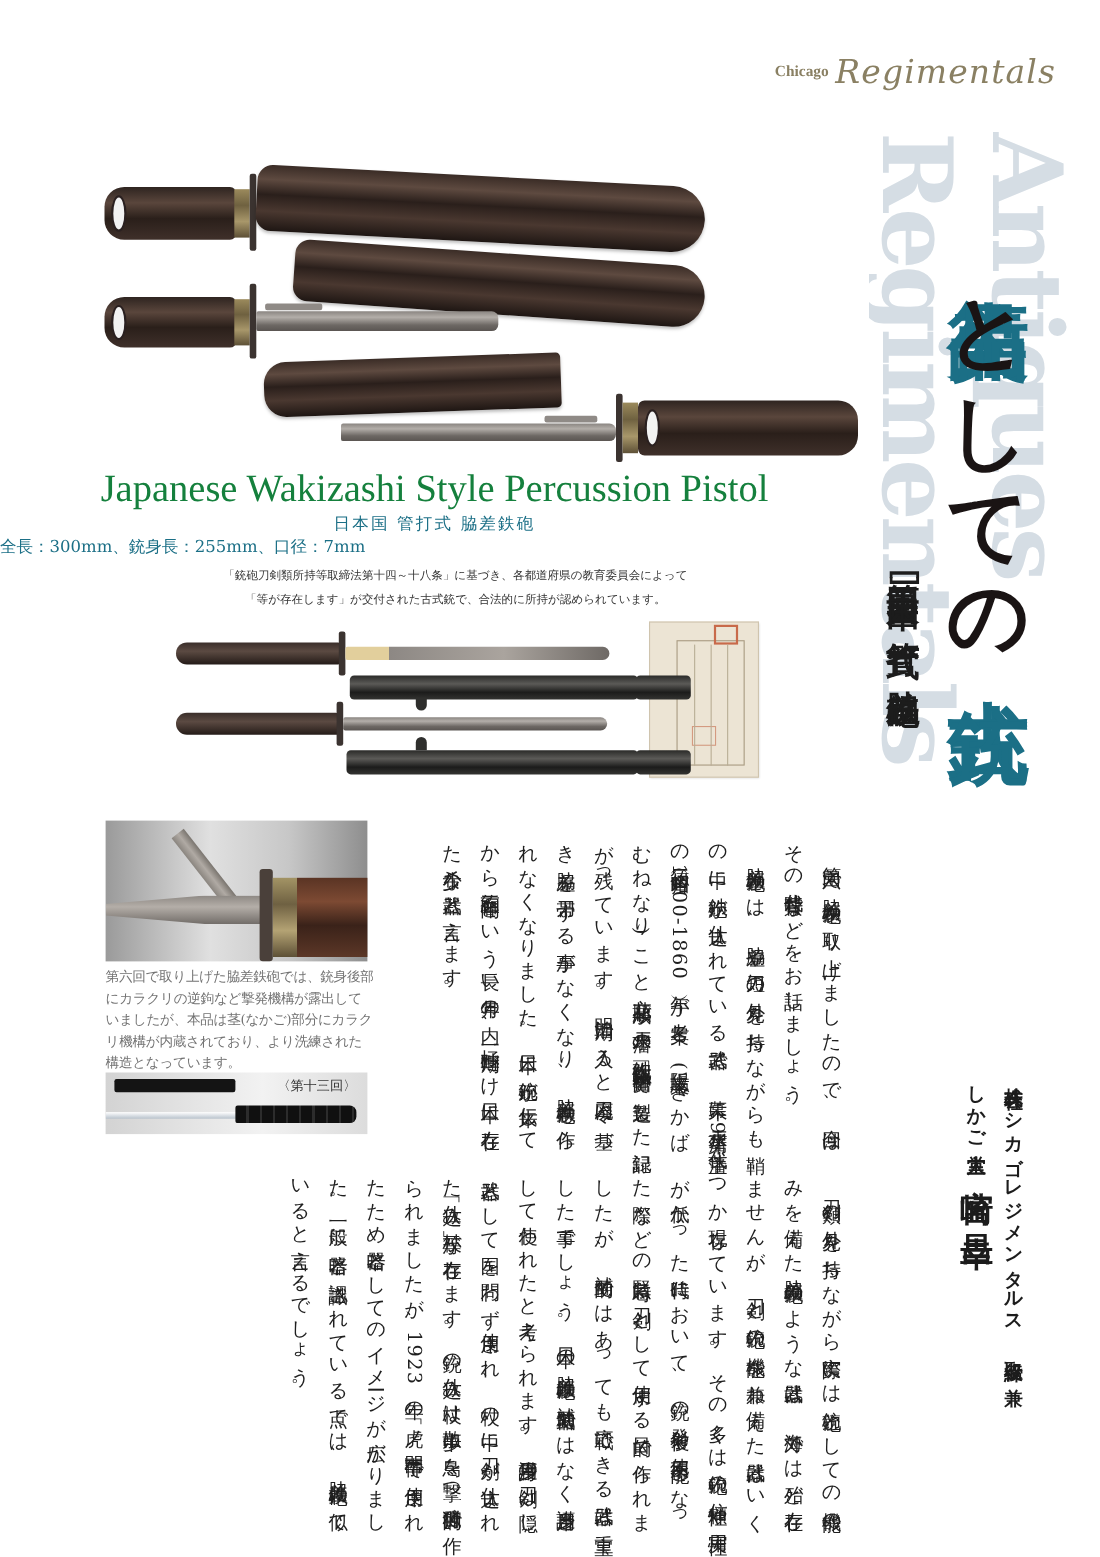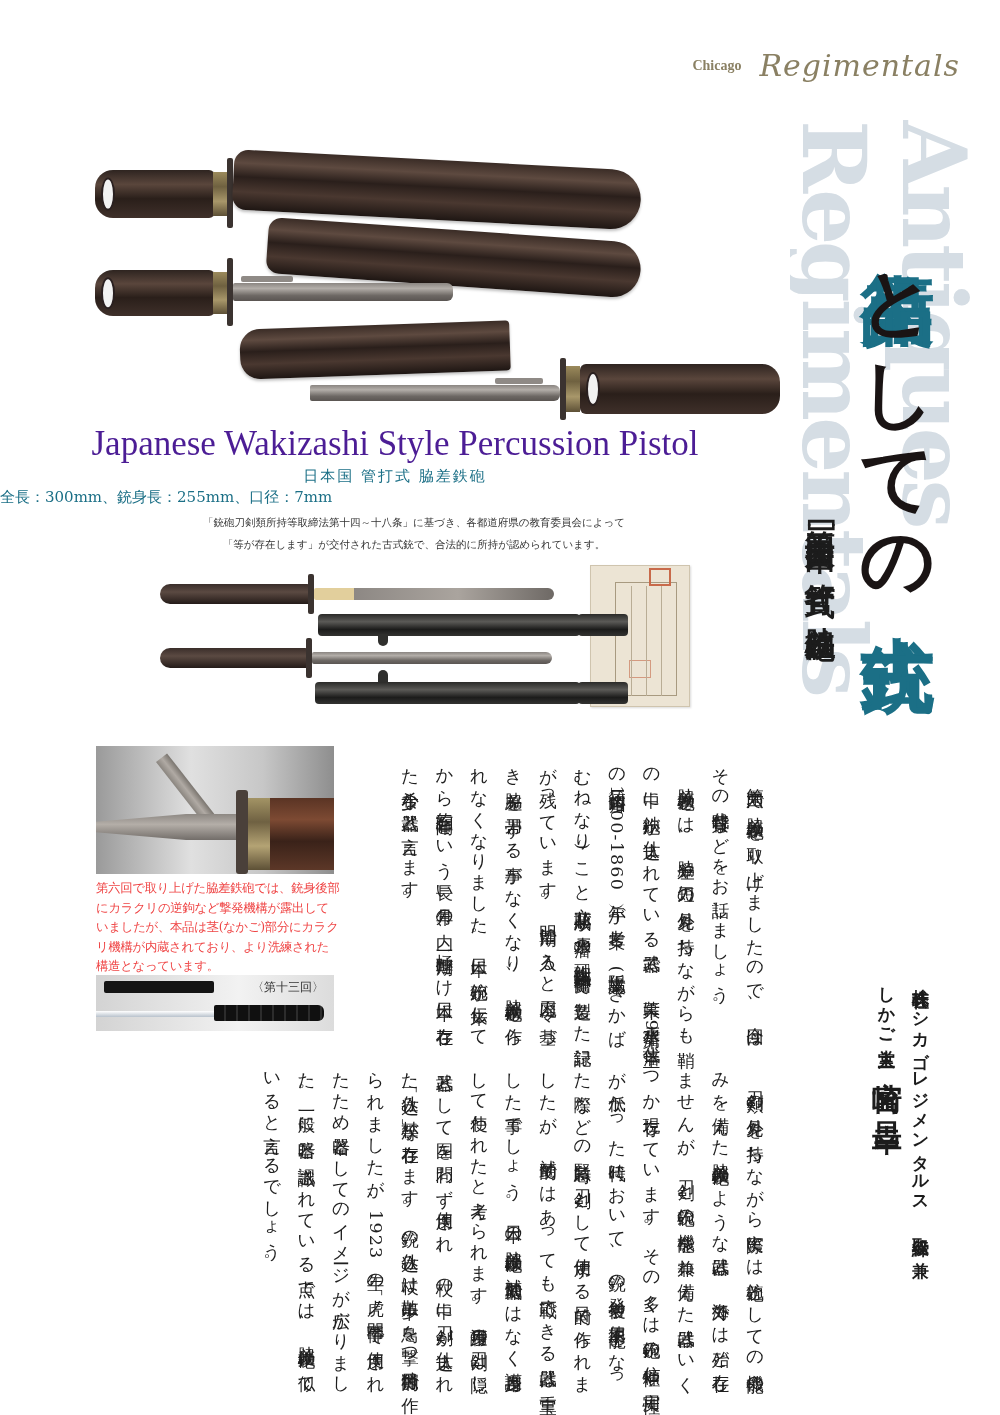--- a/index.html
+++ b/index.html
@@ -1,20 +1,20 @@
 <!DOCTYPE html>
 <html><head>
 <meta charset="utf-8">
 <style>
   html, body { margin:0; padding:0; background:#ffffff; }
   body { width:1000px; height:1415px; position:relative; overflow:hidden; font-family:"DejaVu Serif", serif; color:#1d1d1d; }
 
   
   .brand { position:absolute; top:48px; right:40px; color:#8a8063; white-space:nowrap; }
-  .brand .city { font-family:"Liberation Serif", serif; font-size:14px; font-weight:bold; vertical-align:middle; margin-right:18px; }
+  .brand .city { font-family:"Liberation Serif", serif; font-size:14px; font-weight:bold; vertical-align:middle; margin-right:6px; }
   .brand .name { font-family:"DejaVu Serif", serif; font-style:italic; font-size:30px; vertical-align:middle; letter-spacing:1px; }
 
   
   .watermark { position:absolute; top:120px; left:790px; width:210px; height:860px; overflow:hidden; pointer-events:none; }
   .watermark .wm-col { position:absolute; top:0; writing-mode:vertical-rl; font-family:"DejaVu Serif", serif; font-weight:bold; font-size:88px; color:#d5dde4; line-height:1; letter-spacing:-4px; }
   .watermark .wm-col.c1 { left:0; }
   .watermark .wm-col.c2 { left:100px; }
 
   
   .v { writing-mode:vertical-rl; text-orientation:upright; }
@@ -38,35 +38,35 @@
   .slim-hilt { position:absolute; border-radius:14px 4px 4px 14px; background:linear-gradient(180deg,#3a2e2a,#5b4a42 40%,#241b18); }
   .slim-scab { position:absolute; border-radius:4px; background:linear-gradient(180deg,#2a2a28 0%,#5b5a57 35%,#1c1c1b 70%,#333331 100%); }
   .lug { position:absolute; width:10px; height:12px; background:#2f2f2d; border-radius:0 0 5px 5px; }
   .certificate { position:absolute; background:#ece4d4; border:1px solid #cfc4ae; box-shadow:1px 1px 2px rgba(0,0,0,.15); }
   .certificate .inner { position:absolute; left:24px; top:16px; right:12px; bottom:10px; border:1px solid #a89a80; }
   .certificate .stamp { position:absolute; top:2px; right:18px; width:18px; height:14px; border:2px solid #c86a4a; }
   .certificate .stamp2 { position:absolute; top:94px; left:38px; width:20px; height:16px; border:1px solid #d49a80; }
   .cert-line { position:absolute; width:1px; background:#b9ad95; }
 
   
-  .en-title { position:absolute; top:424px; left:0; width:790px; text-align:center; font-family:"Liberation Serif", serif; font-size:35px; color:#4c1d95; letter-spacing:0px; }
+  .en-title { position:absolute; top:424px; left:0; width:790px; text-align:center; font-family:"Liberation Serif", serif; font-size:35px; color:#15803d; letter-spacing:0px; }
   .jp-sub { position:absolute; top:467px; left:0; width:790px; text-align:center; font-family:"DejaVu Serif", serif; font-size:15px; color:#1b6f86; letter-spacing:2px; }
   .jp-dims { position:absolute; top:488px; left:0; width:790px; text-align:left; font-family:"DejaVu Serif", serif; font-size:15px; color:#1b6f86; }
   .note { position:absolute; left:0; width:790px; text-align:center; font-family:"DejaVu Serif", serif; font-size:10.5px; color:#333;margin-left:19px; }
   .note.n1 { top:516px; }
   .note.n2 { top:538px; }
 
   
   .inset { position:absolute; left:96px; top:746px; width:238px; height:128px; background:linear-gradient(90deg,#9a9a9a 0%,#e0e0e0 40%,#c7c7c7 70%,#8e8e8e 100%); overflow:hidden; }
   .inset .blade { position:absolute; left:0; top:68px; width:150px; height:26px; background:linear-gradient(180deg,#8d8883,#b4aea8 40%,#726d69); clip-path:polygon(0 30%,60% 0,100% 0,100% 100%,60% 100%,0 70%); }
   .inset .lever { position:absolute; left:60px; top:16px; width:14px; height:80px; background:linear-gradient(90deg,#8a857f,#b0aaa4,#7a756f); transform:rotate(-38deg); transform-origin:top left; }
   .inset .guard-i { position:absolute; left:140px; top:44px; width:12px; height:84px; background:#4a403a; border-radius:3px; }
   .inset .collar-i { position:absolute; left:152px; top:52px; width:22px; height:72px; background:linear-gradient(180deg,#a39465,#6f6142,#b4a374,#5d5036); }
   .inset .handle-i { position:absolute; left:174px; top:52px; width:70px; height:72px; background:linear-gradient(180deg,#5a3424,#7d4a33 30%,#3a2219 60%,#5c3727); }
-  .caption { position:absolute; left:96px; top:878px; width:245px; font-family:"DejaVu Serif", serif; font-size:12.4px; line-height:19.5px; color:#ef4444; letter-spacing:-0.3px; }
+  .caption { position:absolute; left:96px; top:878px; width:245px; font-family:"DejaVu Serif", serif; font-size:12.4px; line-height:19.5px; color:#737373; letter-spacing:-0.3px; }
   .cane { position:absolute; left:96px; top:975px; width:238px; height:56px; background:linear-gradient(90deg,#d3d3d3,#f2f2f2 60%,#dcdcdc); overflow:hidden; }
   .cane .upper { position:absolute; left:8px; top:6px; width:110px; height:12px; background:#141414; border-radius:2px; }
   .cane .blade-c { position:absolute; left:0; top:36px; width:120px; height:6px; background:linear-gradient(180deg,#ffffff,#b8c2cc); }
   .cane .grip { position:absolute; left:118px; top:30px; width:110px; height:16px; background:repeating-linear-gradient(90deg,#101010 0 10px,#2c2c2c 10px 12px); border-radius:2px 6px 6px 2px; }
   .cane .label { position:absolute; right:10px; top:4px; font-family:"DejaVu Serif", serif; font-size:12px; color:#333; }
 
   
   .body-block { position:absolute; writing-mode:vertical-rl; font-family:"DejaVu Serif", serif; font-size:17.5px; line-height:34.5px; letter-spacing:1.2px; color:#1f1f1f; text-align:justify; }
   .body-block p { margin:0; }
   .body-block .indent { text-indent:1em; }

